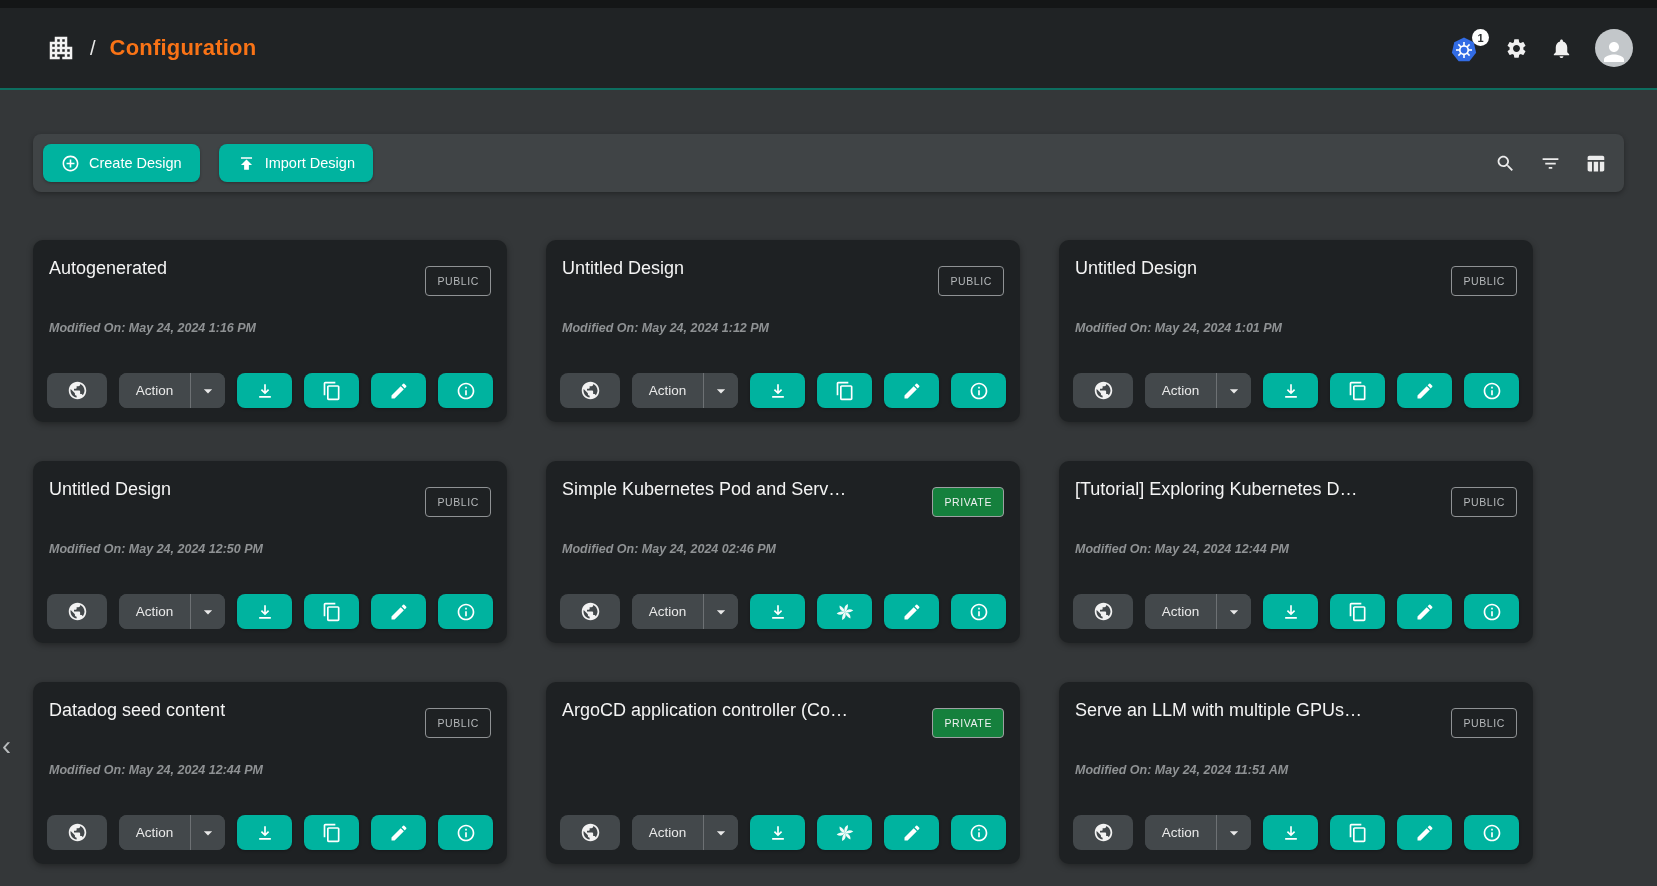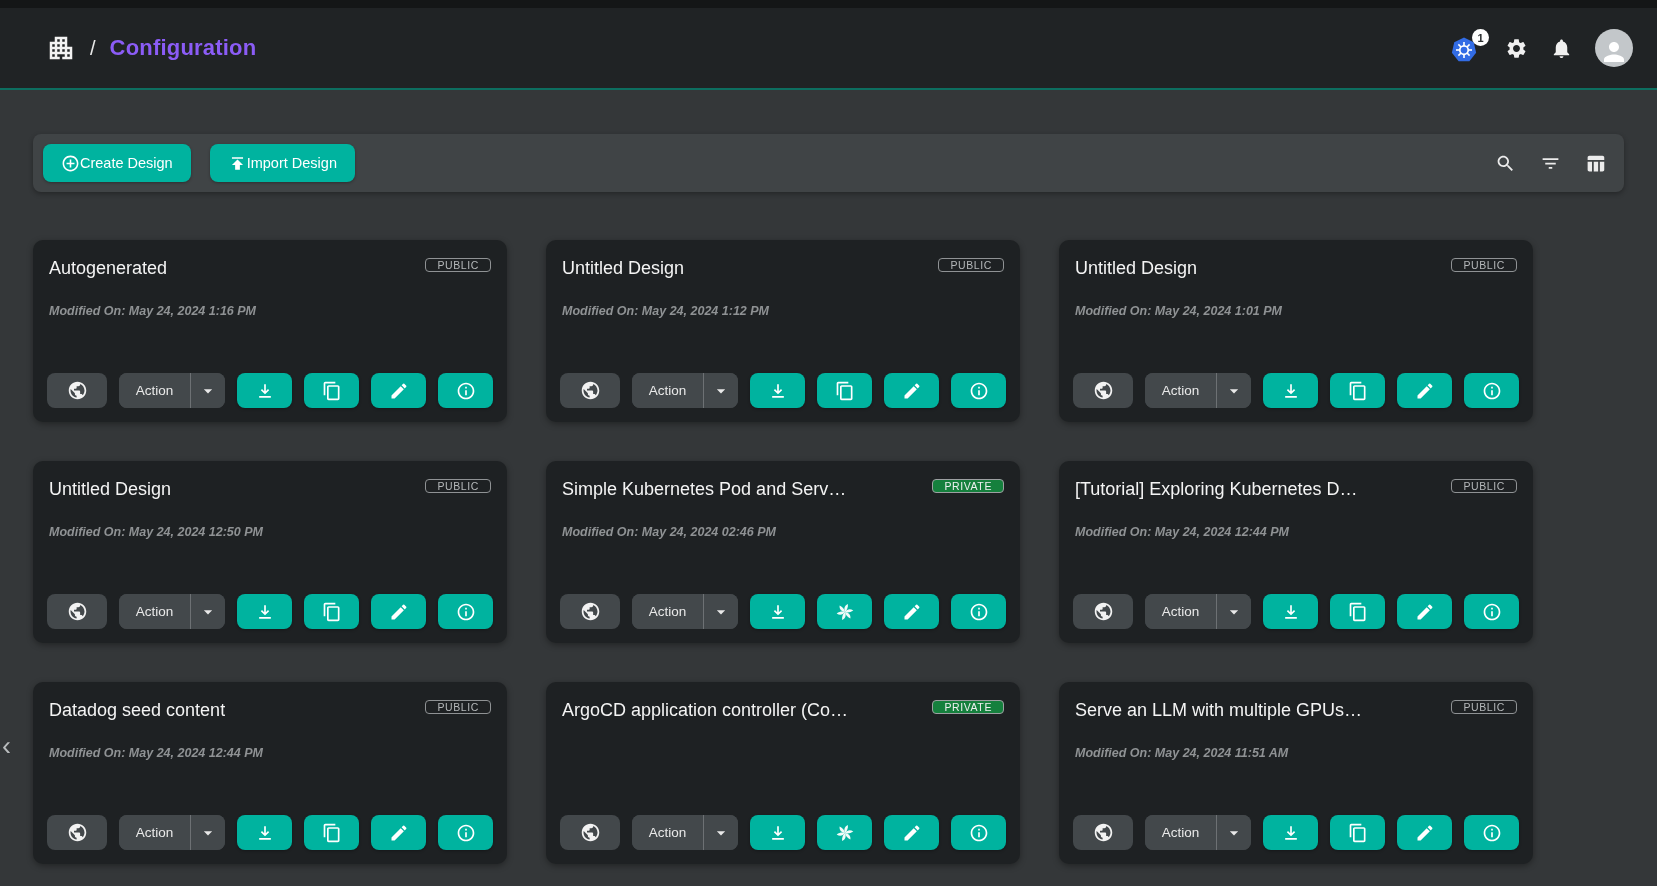--- a/index.html
+++ b/index.html
@@ -15,21 +15,21 @@
   .app-header {
     height:90px; background:#202325;
     border-top:8px solid #141617;
     border-bottom:2px solid #0d6e60;
     display:flex; align-items:center; justify-content:space-between;
     padding:0 24px 0 46px;
   }
   .breadcrumb { display:flex; align-items:center; gap:14px; }
   .breadcrumb .bc-icon svg { width:30px; height:30px; fill:#f2f2f2; display:block; }
   .bc-sep { font-size:20px; color:#e9e9e9; font-weight:400; }
-  .page-title { font-size:22px; font-weight:bold; color:#8b5cf6; letter-spacing:.2px; }
+  .page-title { font-size:22px; font-weight:bold; color:#f97316; letter-spacing:.2px; }
 
   .header-right { display:flex; align-items:center; gap:22px; }
   .hdr-icon-btn { background:none; border:none; cursor:pointer; position:relative; display:flex; align-items:center; }
   .hdr-icon-btn svg { width:23px; height:23px; fill:#f0f0f0; display:block; }
   .k8s-wrap { position:relative; width:34px; height:32px; }
   .k8s-wrap svg.k8s { width:30px; height:30px; display:block; margin-top:4px; }
   .k8s-badge {
     position:absolute; top:-3px; right:-6px;
     width:17px; height:17px; border-radius:50%;
     background:#fff; color:#2b2e30; font-size:11px; font-weight:bold;
@@ -45,21 +45,21 @@
   .toolbar {
     margin:44px 33px 0 33px; height:58px;
     background:#404446; border-radius:8px;
     display:flex; align-items:center; gap:19px; padding:0 18px 0 10px;
     box-shadow:0 2px 5px rgba(0,0,0,.3);
   }
   .btn-teal {
     background:#00B39F; color:#fff; border:none; cursor:pointer;
     height:38px; border-radius:8px; padding:0 18px;
     font-size:14.5px; font-family:inherit;
-    display:flex; align-items:center; 
+    display:flex; align-items:center; gap:9px;
     box-shadow:0 1px 3px rgba(0,0,0,.3);
   }
   .btn-teal svg { width:19px; height:19px; fill:#fff; }
   .toolbar-right { margin-left:auto; display:flex; align-items:center; gap:24px; }
   .tb-icon { background:none; border:none; cursor:pointer; display:flex; }
   .tb-icon svg { width:21px; height:21px; fill:#ececec; }
 
   
   .design-grid {
     margin:48px 0 0 33px; width:1500px;
@@ -71,21 +71,21 @@
     padding:18px 16px 14px 16px; position:relative;
     box-shadow:0 2px 6px rgba(0,0,0,.35);
   }
   .card-head { display:flex; justify-content:space-between; align-items:flex-start; gap:10px; }
   .card-title {
     font-size:18px; color:#f4f4f4; font-weight:400;
     white-space:nowrap; overflow:hidden; text-overflow:ellipsis; max-width:360px;
   }
   .visibility-badge {
     flex:none; font-size:10.5px; letter-spacing:.6px; border-radius:4px;
-    padding:0 11px; margin-top:0; font-weight:400;
+    padding:8px 11px; margin-top:8px; font-weight:400;
   }
   .badge-outlined { border:1px solid #8f9294; color:#b5b8ba; background:transparent; }
   .badge-filled  { border:1px solid #9da0a2; color:#eef0f0; background:#15803d; }
   .card-modified {
     margin-top:25px; font-size:12.5px; font-style:italic; font-weight:600; color:#8f9294;
   }
 
   .card-actions {
     position:absolute; left:14px; right:14px; bottom:14px;
     display:flex; align-items:flex-end; gap:12px;

